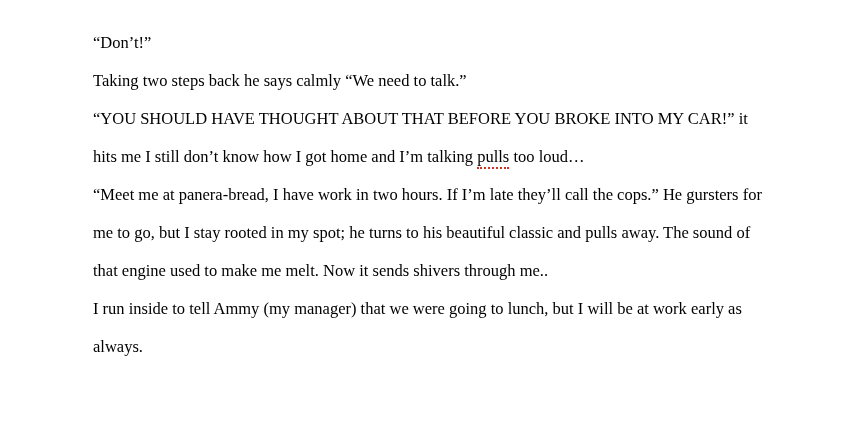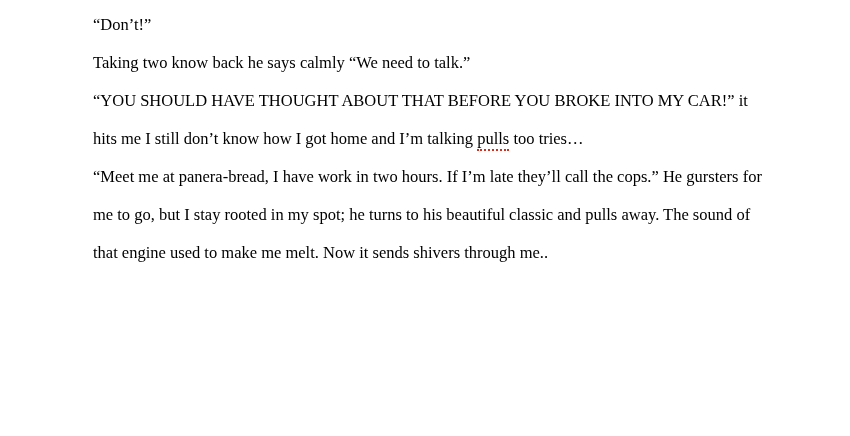--- a/index.html
+++ b/index.html
@@ -16,21 +16,21 @@
   .page {
     position: relative;
     width: 850px;
     height: 436px;
     background: #ffffff;
     box-sizing: border-box;
   }
   .doc-body {
     position: absolute;
     left: 93px;
-    top: 6px;
+    top: 24px;
     width: 682px;
   }
   .para {
     font-size: 16.5px;
     line-height: 38px;
     color: #000000;
     text-align: left;
     margin: 0;
     padding: 0;
     white-space: normal;
@@ -47,22 +47,23 @@
   .p1 { margin-bottom: 0px; }
 </style>
 </head>
 <body>
 
 <div class="page">
   <div class="doc-body">
 
     <p class="para p1">“Don’t!”</p>
 
-    <p class="para">Taking two know back he says calmly “We need to talk.”</p>
+    <p class="para">Taking two steps back he says calmly “We need to talk.”</p>
 
-    <p class="para"><span>“YOU SHOULD HAVE THOUGHT ABOUT THAT BEFORE YOU BROKE INTO MY CAR!” it hits me I still don’t know how I got home and I’m talking </span><span class="spell">pulls</span><span> too tries…</span></p>
+    <p class="para"><span>“YOU SHOULD HAVE THOUGHT ABOUT THAT BEFORE YOU BROKE INTO MY CAR!” it hits me I still don’t know how I got home and I’m talking </span><span class="spell">pulls</span><span> too loud…</span></p>
 
 
     <p class="para">“Meet me at panera-bread, I have work in two hours. If I’m late they’ll call the cops.” He gursters  for me to go, but I stay rooted in my spot; he turns to his beautiful classic and pulls away. The sound of that engine used to make me melt. Now it sends shivers through me..</p>
 
+    <p class="para">I run inside to tell Ammy (my manager) that we were going to lunch, but I will be at work early as always.</p>
 
   </div>
 </div>
 
 </body></html>

